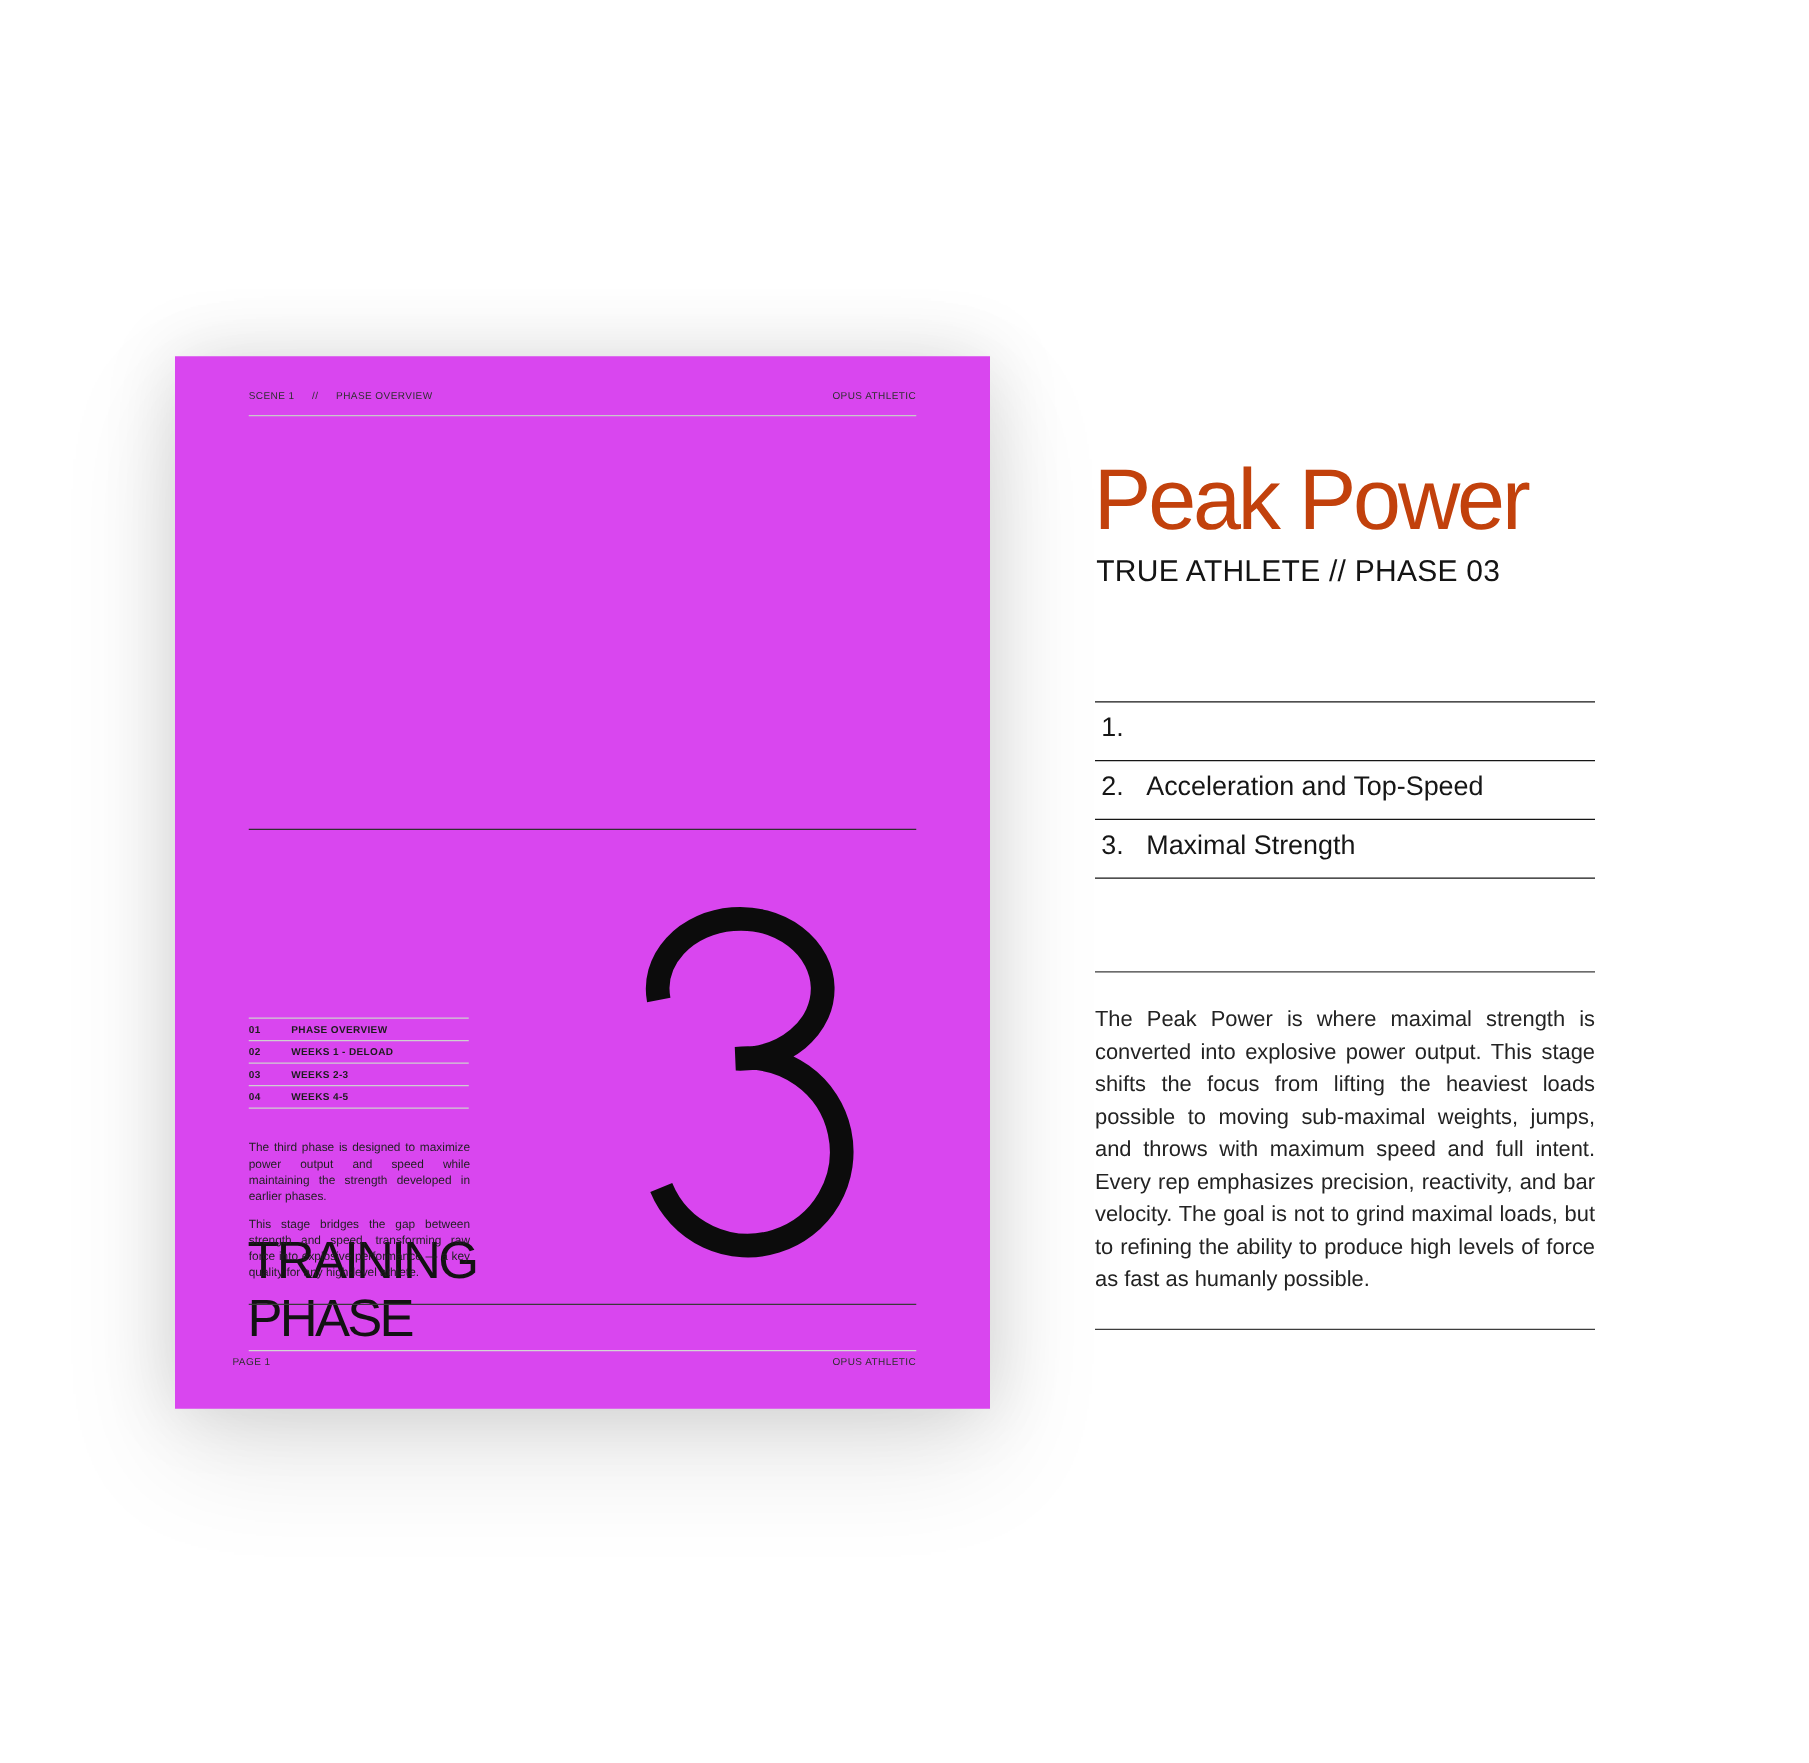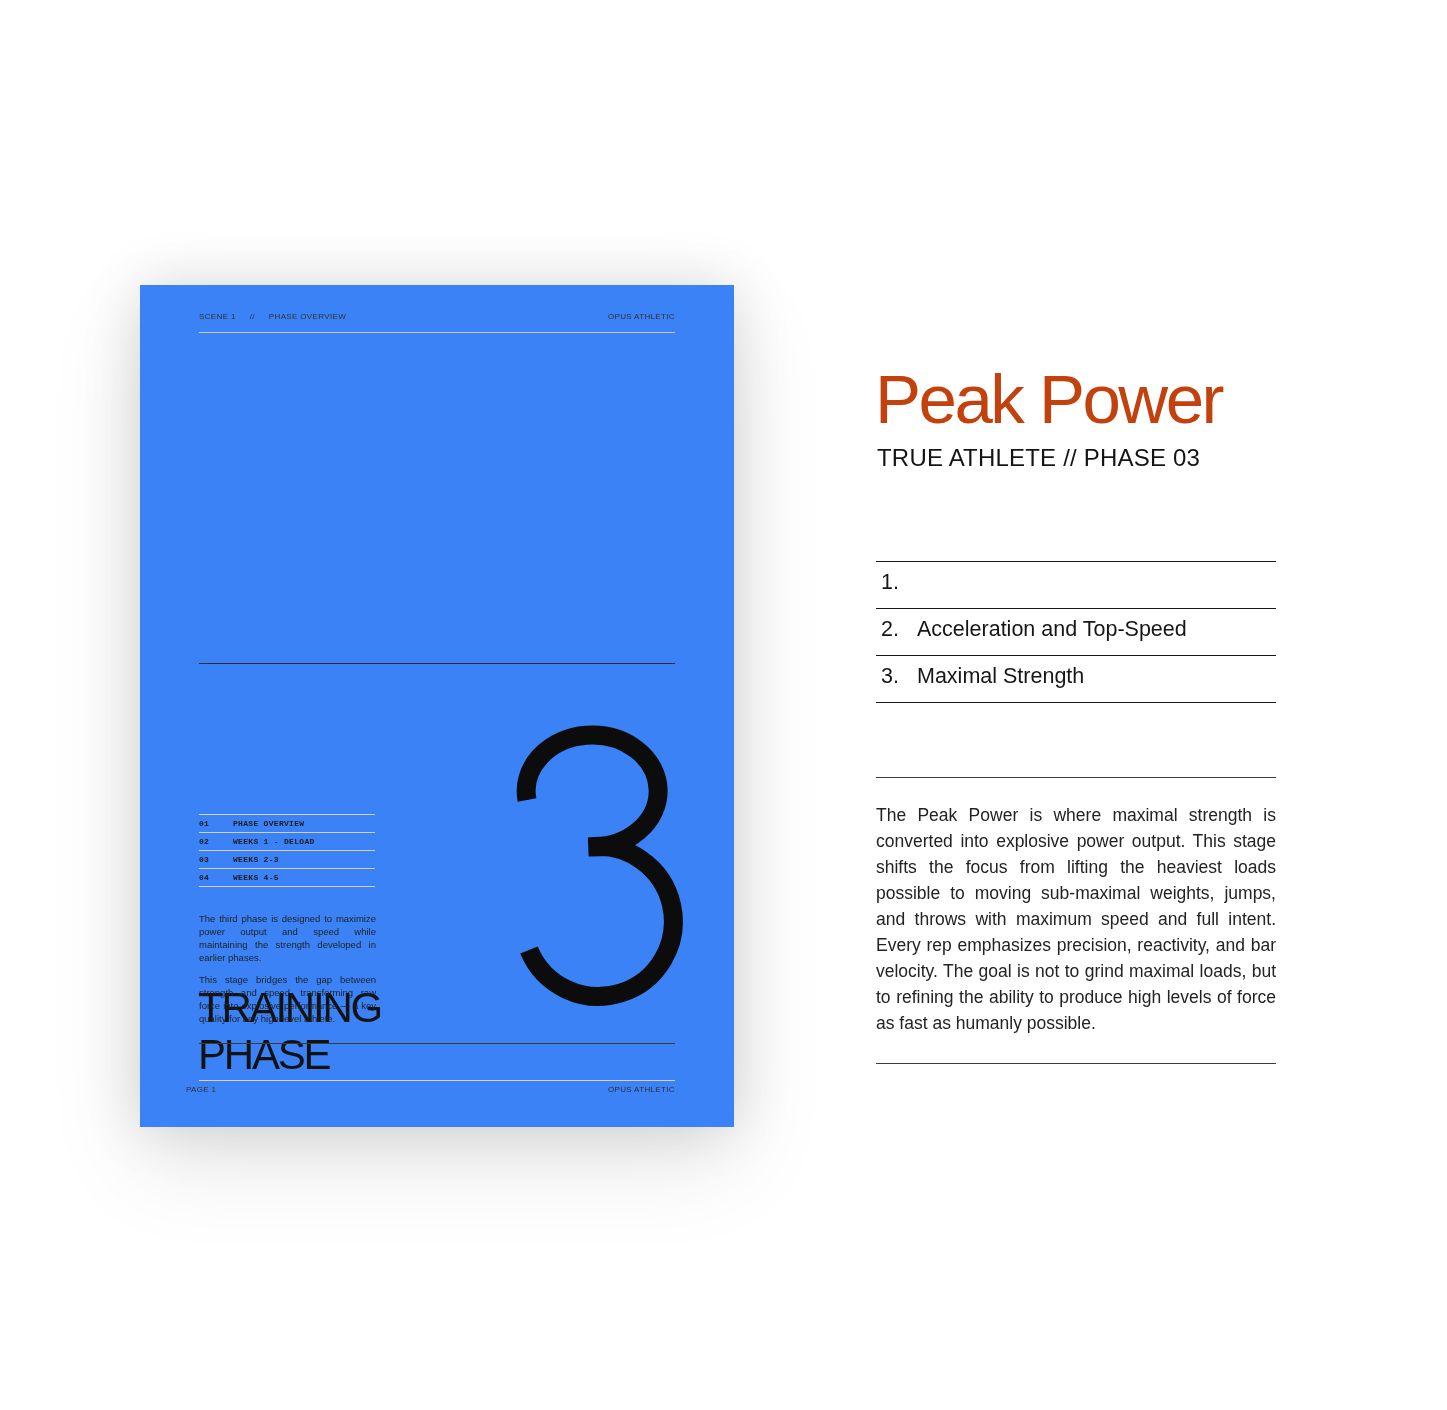--- a/index.html
+++ b/index.html
@@ -10,22 +10,22 @@
     background: #ffffff;
     overflow: hidden;
     font-family: "Liberation Sans", sans-serif;
     color: #1a1a1a;
   }
 
   
   .page-card {
     position: absolute;
     left: 140px; top: 285px;
-    width: 594px; height: 842px;
-    background: #3b82f6;
+    width: 652px; height: 842px;
+    background: #d946ef;
     box-shadow: 0 0 55px rgba(0,0,0,0.13), 0 35px 90px rgba(0,0,0,0.10);
   }
   .page-card * { box-sizing: border-box; }
 
   .p-header {
     position: absolute; left: 59px; right: 59px; top: 26px;
     display: flex; justify-content: space-between;
     font-size: 8px; letter-spacing: 0.35px; color: #2f2f2f;
     line-height: 12px; white-space: nowrap;
   }
@@ -43,21 +43,21 @@
     font-weight: 400; color: #121212;
   }
 
   .p-index {
     position: absolute; left: 59px; top: 529px; width: 176px;
     border-bottom: 1px solid #cfcfcf;
   }
   .p-index-row {
     display: flex; align-items: center;
     height: 18px; border-top: 1px solid #cfcfcf;
-    font-size: 8px; font-weight: 700; letter-spacing: 0.3px; color: #1c1c1c; font-family: Liberation Mono, monospace;
+    font-size: 8px; font-weight: 700; letter-spacing: 0.3px; color: #1c1c1c;
   }
   .p-index-num { width: 34px; flex: none; }
 
   .p-body {
     position: absolute; left: 59px; top: 627px; width: 177px;
     font-size: 9.5px; line-height: 13px; text-align: justify;
     color: #1f1f1f;
   }
   .p-body p { margin: 0 0 9px 0; }
 

